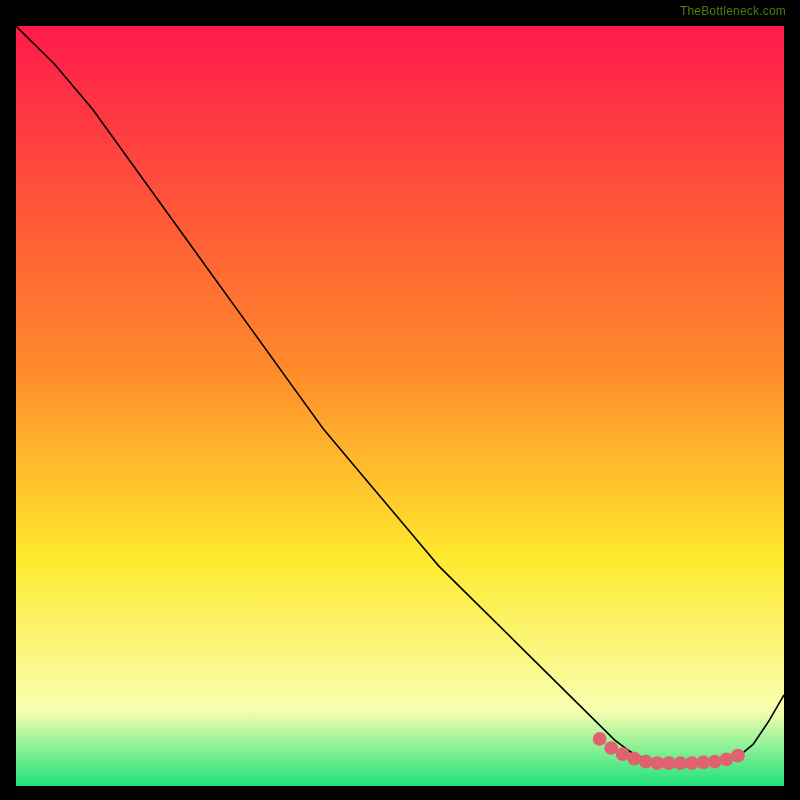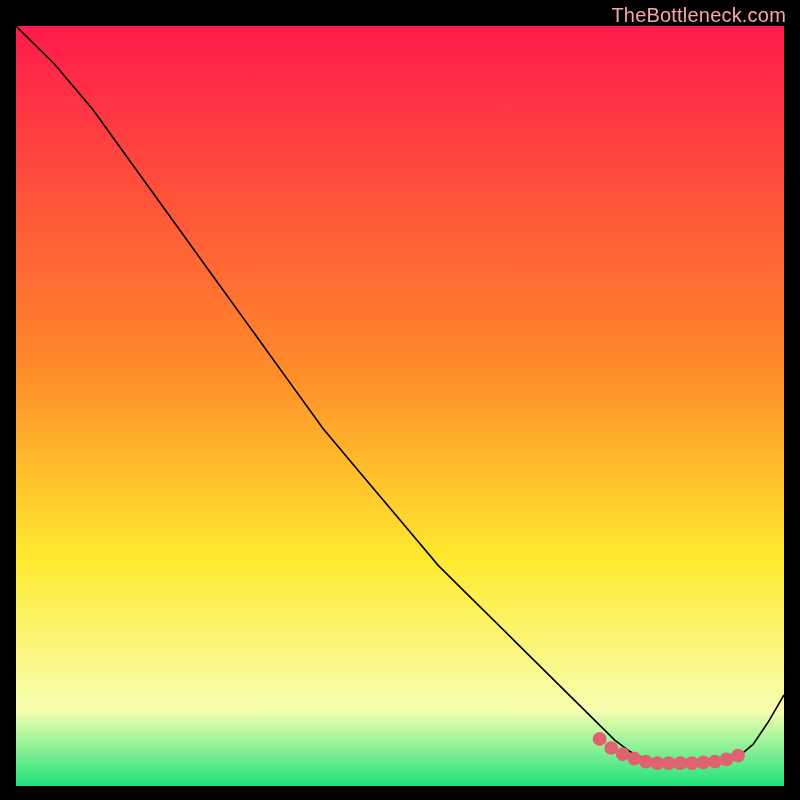--- a/index.html
+++ b/index.html
@@ -21,22 +21,22 @@
     left: 16px;
     top: 26px;
     width: 768px;
     height: 760px;
   }
   .watermark {
     position: absolute;
     top: 4px;
     right: 14px;
     font-family: Arial, Helvetica, sans-serif;
-    font-size: 20px;
-    color: #fca5a5;
+    font-size: 12px;
+    color: #4d7c0f;
     letter-spacing: 0.2px;
   }
 </style>
 </head>
 <body>
 
 <div class="frame">
   <div class="watermark">TheBottleneck.com</div>
   <svg class="plot" viewBox="0 0 100 100" preserveAspectRatio="none">
     <defs>

